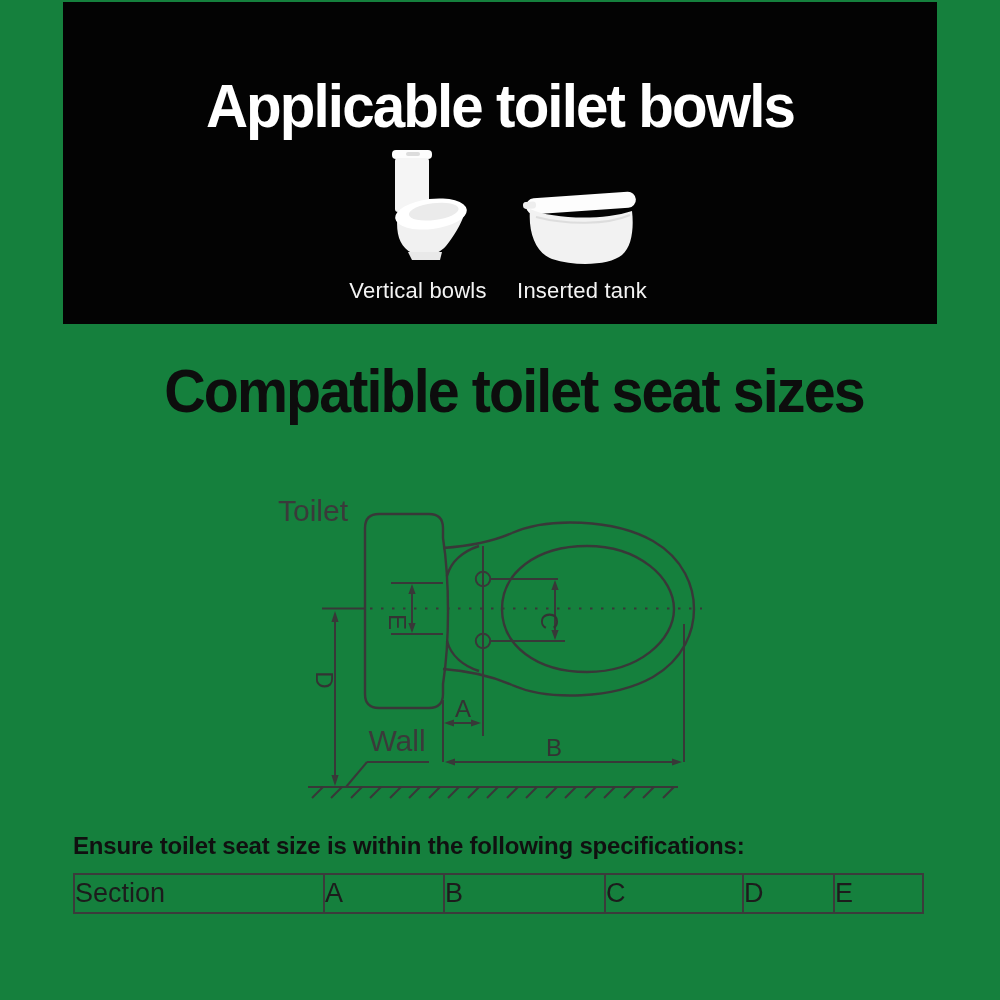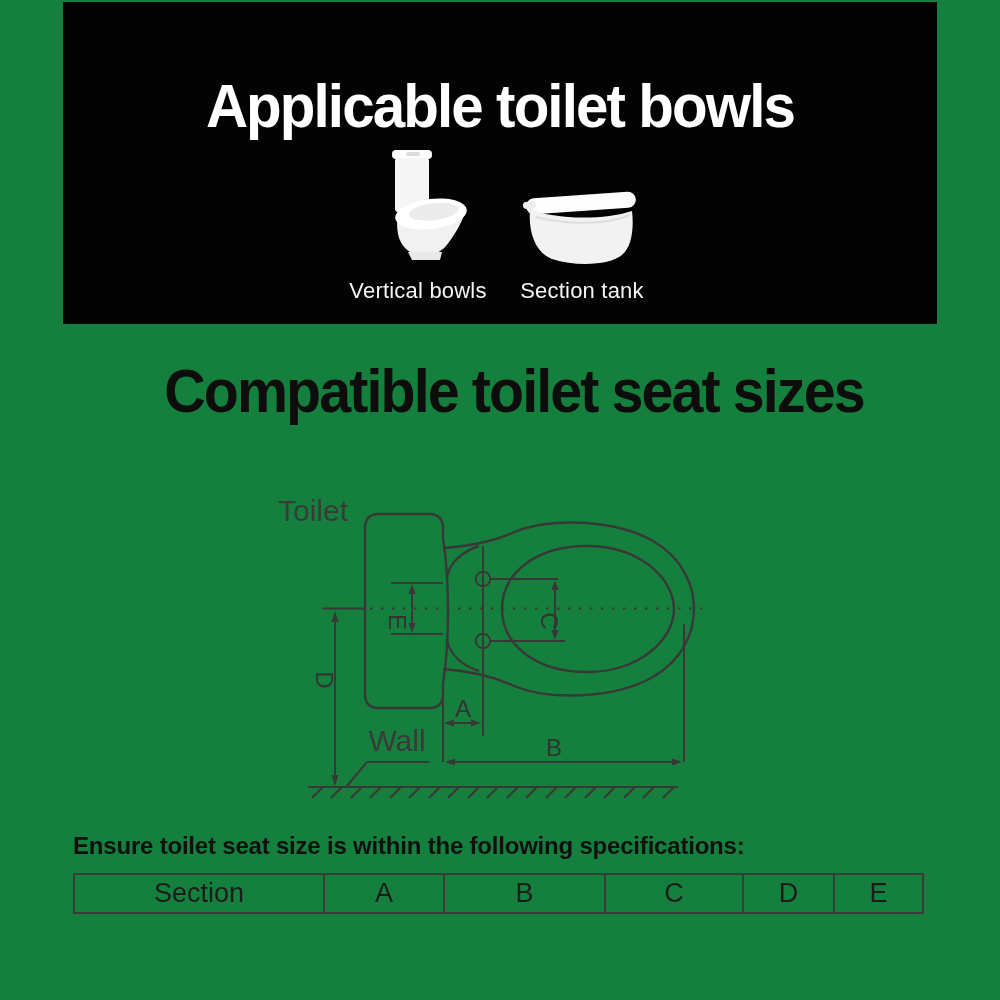--- a/index.html
+++ b/index.html
@@ -27,21 +27,21 @@
   .thin{stroke:#383838;stroke-width:2;fill:none;}
   .arrow{fill:#383838;stroke:none;}
   .dtext{fill:#333;font-size:24px;font-family:"Liberation Sans",sans-serif;}
   .btext{fill:#3a3a3a;font-size:30px;font-family:"Liberation Sans",sans-serif;}
 
   
   .spec-intro{position:absolute;left:73px;top:832px;margin:0;font-size:24px;font-weight:700;
               letter-spacing:-.2px;color:#101010;}
   .spec-table{position:absolute;left:73px;top:873px;border-collapse:collapse;table-layout:fixed;
               width:849px;}
-  .spec-table td{border:2px solid #3b3b3b;text-align:center;vertical-align:middle;
+  .spec-table td{border:2px solid #3b3b3b;text-align:left;vertical-align:middle;
                  color:#1c1c1c;padding:0;}
   .spec-table tr.hr td{height:37px;font-size:27px;}
   .spec-table tr.dr td{height:42px;font-size:26px;}
 </style>
 </head>
 <body>
 
 <div class="page">
 
   <section class="hero">
@@ -71,21 +71,21 @@
         <div class="art-box">
         <svg width="120" height="85" viewBox="0 0 120 85">
           <g transform="rotate(-4 60 20)">
             <rect x="4" y="12" width="110" height="16" rx="8" fill="#fdfdfd"></rect>
             <rect x="1" y="15" width="13" height="7" rx="3" fill="#eeeeee"></rect>
           </g>
           <path d="M8 26 C6 50 14 70 30 76 C55 84 88 82 100 72 C110 64 112 45 110 28 C80 38 30 36 8 26 Z" fill="#f2f2f2"></path>
           <path d="M14 34 C45 42 85 42 108 32" stroke="#dddddd" stroke-width="2" fill="none"></path>
         </svg>
         </div>
-        <figcaption>Section tank</figcaption>
+        <figcaption>Inserted tank</figcaption>
       </figure>
 
 
     </div>
   </section>
 
   <h2 class="seat-title">Compatible toilet seat sizes</h2>
 
   <svg class="diagram" viewBox="0 460 1000 350">
 

